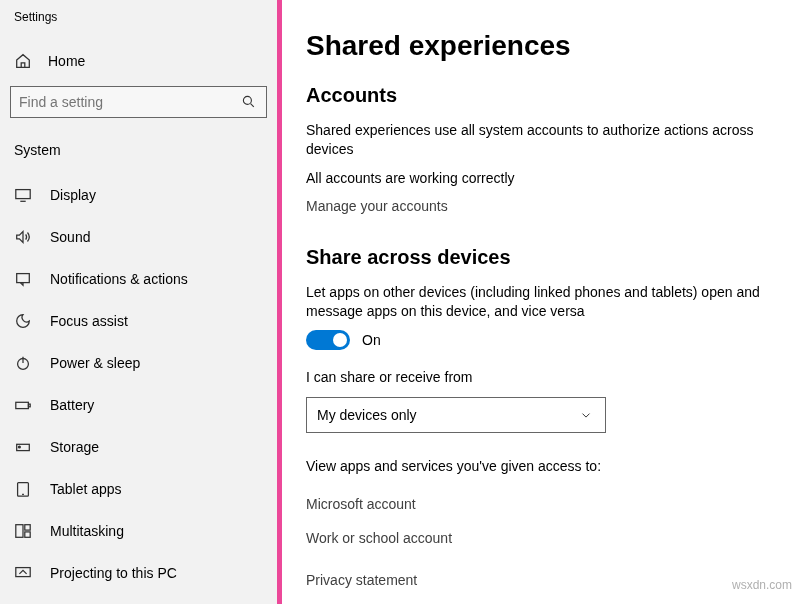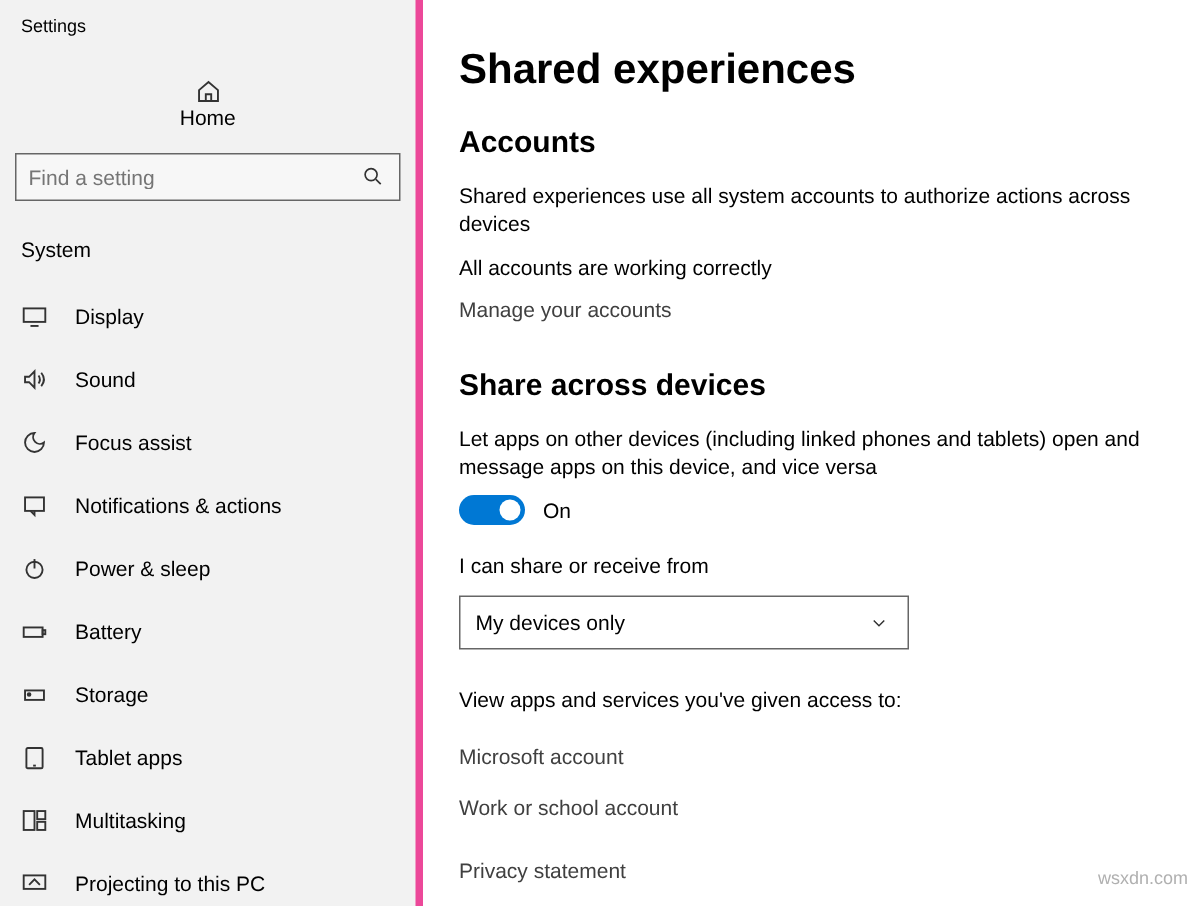--- a/index.html
+++ b/index.html
@@ -22,23 +22,23 @@
       padding-top: 10px;
     }
     .app-title {
       font-size: 12px;
       font-weight: 400;
       padding: 0 14px 20px 14px;
     }
     .home-row {
       display: flex;
       align-items: center;
+      gap: 16px;
       padding: 8px 14px;
       cursor: pointer;
-      flex-direction: column;
     }
     .icon { width: 18px; height: 18px; display: inline-flex; align-items: center; justify-content: center; flex-shrink: 0; }
     .search-box {
       margin: 8px 10px 14px 10px;
       border: 1px solid #666;
       background: #f7f7f7;
       display: flex;
       align-items: center;
       padding: 6px 8px;
       height: 32px;
@@ -166,33 +166,33 @@
             <path d="M3 8 H6 L10 4 V16 L6 12 H3 Z"></path>
             <path d="M13 7 Q15 10 13 13"></path>
             <path d="M15 5 Q19 10 15 15"></path>
           </svg>
         </span>
       <span>Sound</span>
     </li>
     <li class="nav-item">
       <span class="icon">
           <svg viewBox="0 0 20 20" width="18" height="18">
-            <path d="M10 3 A7 7 0 1 0 17 10 A5 5 0 0 1 10 3 Z"></path>
-          </svg>
-        </span>
-      <span>Focus assist</span>
-    </li>
-    <li class="nav-item">
-      <span class="icon">
-          <svg viewBox="0 0 20 20" width="18" height="18">
             <rect x="3" y="4" width="14" height="10"></rect>
             <path d="M7 14 L10 17 L10 14"></path>
           </svg>
         </span>
       <span>Notifications &amp; actions</span>
+    </li>
+    <li class="nav-item">
+      <span class="icon">
+          <svg viewBox="0 0 20 20" width="18" height="18">
+            <path d="M10 3 A7 7 0 1 0 17 10 A5 5 0 0 1 10 3 Z"></path>
+          </svg>
+        </span>
+      <span>Focus assist</span>
     </li>
     <li class="nav-item">
       <span class="icon">
           <svg viewBox="0 0 20 20" width="18" height="18">
             <circle cx="10" cy="11" r="6"></circle>
             <line x1="10" y1="3" x2="10" y2="10"></line>
           </svg>
         </span>
       <span>Power &amp; sleep</span>
     </li>

